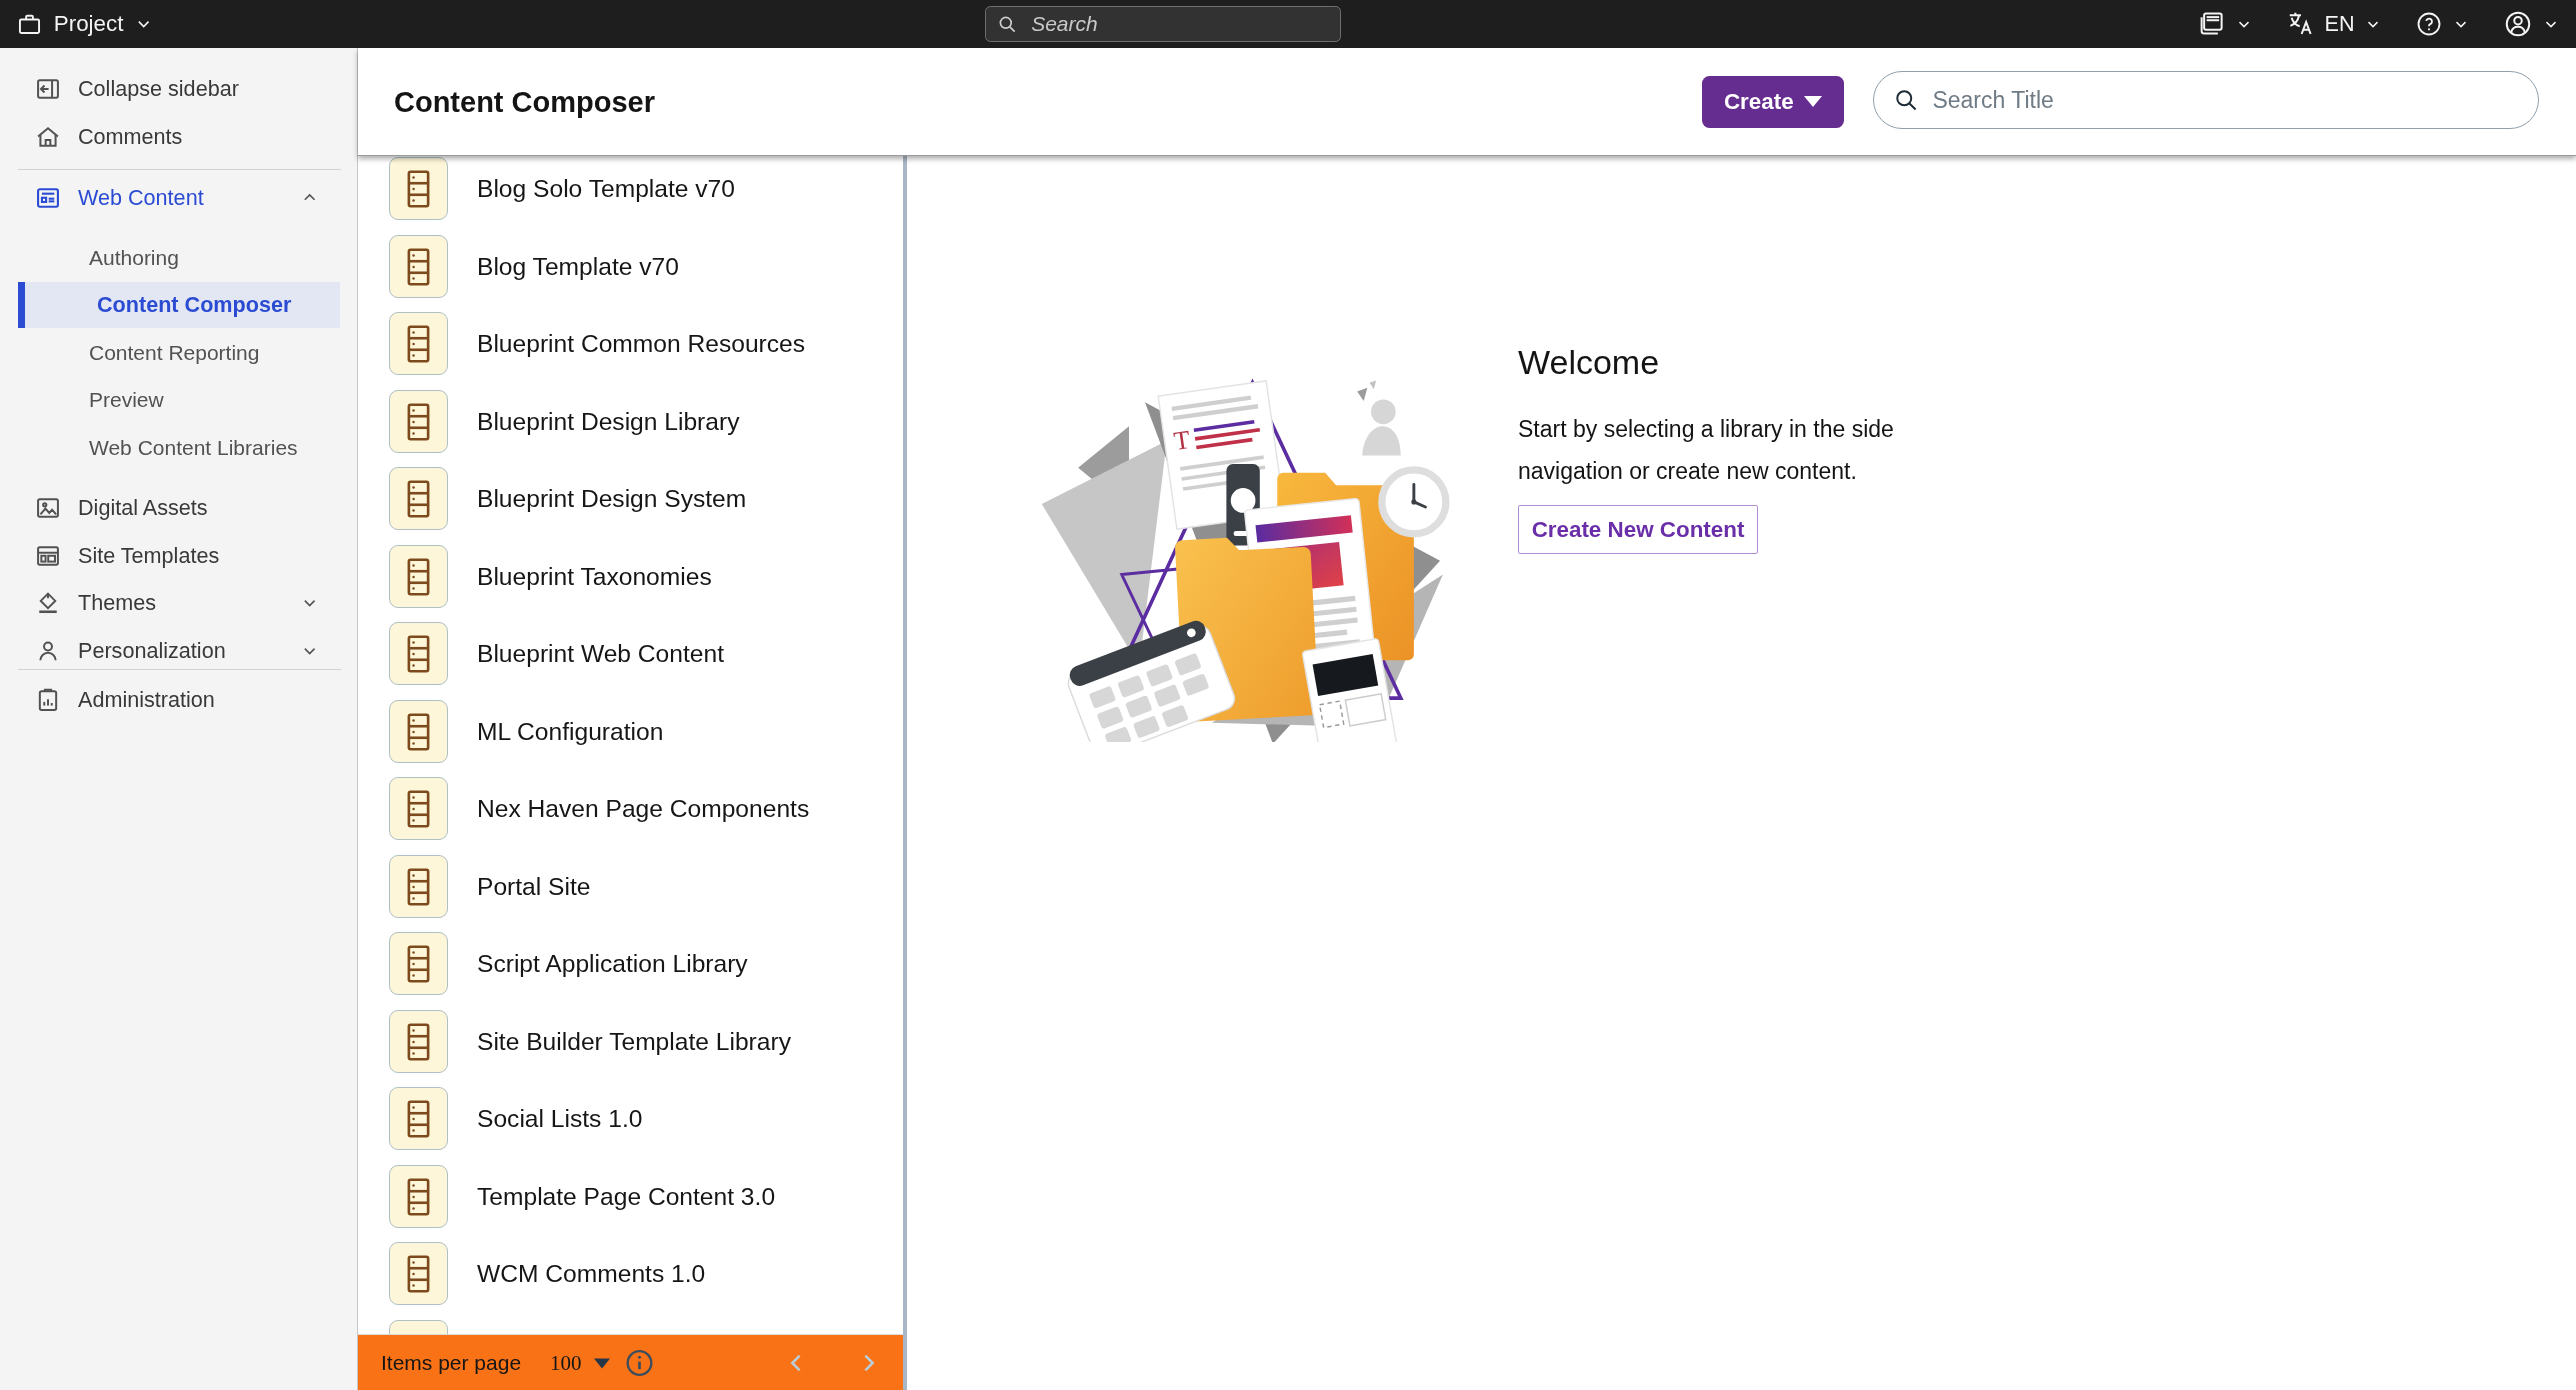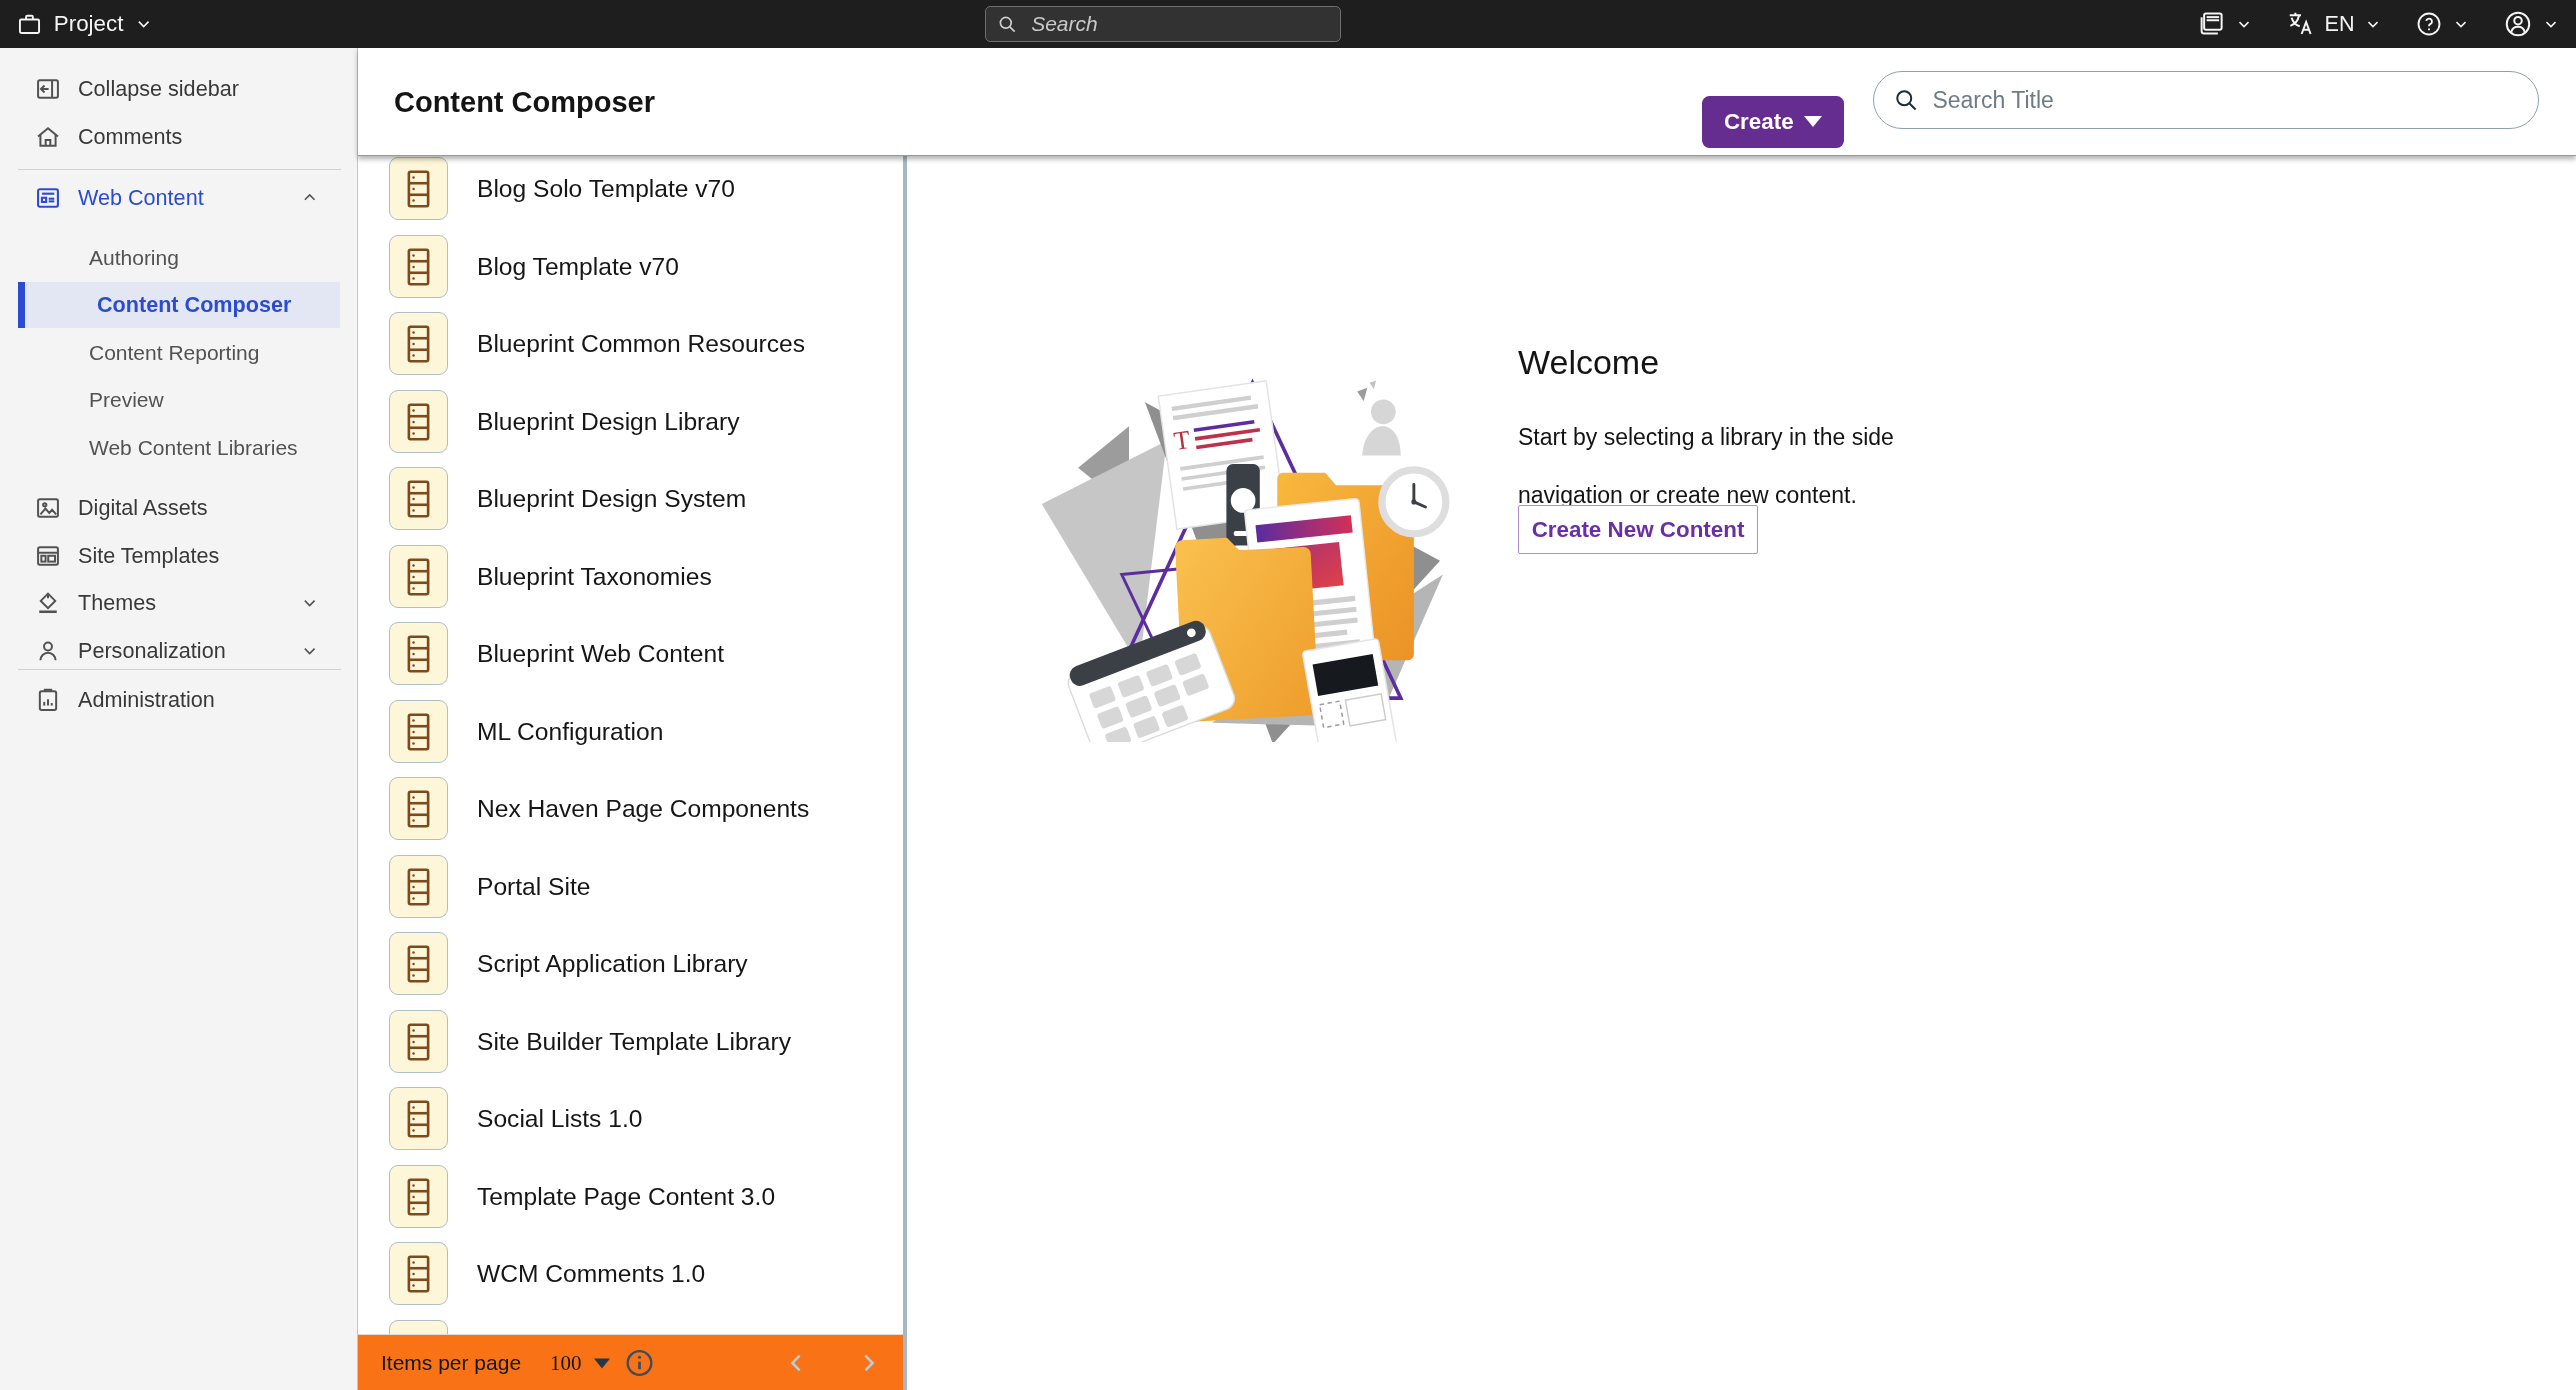--- a/index.html
+++ b/index.html
@@ -24,21 +24,21 @@
   .side-sub{position:absolute;left:0;width:358px;height:36px;display:flex;align-items:center;color:#525252;font-size:21px;cursor:pointer;}
   .side-sub .s-label{position:absolute;left:89px;white-space:nowrap;}
   .side-divider{position:absolute;left:18px;right:16.4px;height:0;border-top:1.5px solid #d2d2d2;}
   .side-accent{color:#2b4bd3;}
   .side-selected{position:absolute;left:18px;width:322px;height:46px;background:#e3e7f3;border-left:7.5px solid #2b4bd3;box-sizing:border-box;display:flex;align-items:center;cursor:pointer;}
   .side-selected .s-label{position:absolute;left:72px;color:#2b4bd3;font-weight:bold;font-size:21.6px;white-space:nowrap;}
 
   
   .page-header{position:absolute;left:358px;top:48px;width:2218px;height:107px;background:#fff;border-bottom:0.7px solid #9a9a9a;box-shadow:0 3px 5.2px rgba(0,0,0,.32);z-index:40;}
   .page-title{position:absolute;left:36px;top:50%;transform:translateY(-50%);font-size:29px;font-weight:bold;color:#141414;}
-  .create-btn{position:absolute;left:1344px;top:27.6px;width:142px;height:52px;background:#662d91;border:none;border-radius:7.5px;color:#fff;font-size:22.4px;font-weight:bold;font-family:"Liberation Sans",sans-serif;display:flex;align-items:center;justify-content:center;gap:10.4px;cursor:pointer;margin-top:20px;}
+  .create-btn{position:absolute;left:1344px;top:27.6px;width:142px;height:52px;background:#662d91;border:none;border-radius:7.5px;color:#fff;font-size:22.4px;font-weight:bold;font-family:"Liberation Sans",sans-serif;display:flex;align-items:center;justify-content:center;gap:10.4px;cursor:pointer;}
   .title-search{position:absolute;left:1515px;top:23px;width:666px;height:58px;border:1.5px solid #8fa0ac;border-radius:30px;box-sizing:border-box;display:flex;align-items:center;padding:0 18px;background:#fff;}
   .title-search input{flex:1;border:none;outline:none;font-size:23px;color:#333;font-family:"Liberation Sans",sans-serif;margin-left:10.4px;background:transparent;}
   .title-search input::placeholder{color:#6f7b85;}
 
   
   .lib-panel{position:absolute;left:358px;top:155px;width:546px;height:1236px;background:#fff;z-index:10;}
   .lib-items{position:absolute;left:0;top:0;width:546px;height:1179px;overflow:hidden;}
   .lib-row{position:absolute;left:0;width:546px;height:63px;cursor:pointer;}
   .lib-icon{position:absolute;left:31px;top:0;width:59px;height:63px;background:#fdf6d8;border:1.5px solid #aebfc6;border-radius:9px;box-sizing:border-box;display:flex;align-items:center;justify-content:center;}
   .lib-label{position:absolute;left:119px;top:50%;transform:translateY(-50%);font-size:24.6px;color:#161616;white-space:nowrap;}
@@ -48,21 +48,21 @@
   .lf-caret{width:0;height:0;border-left:8.2px solid transparent;border-right:8.2px solid transparent;border-top:10.4px solid #273747;}
   .lf-info{position:absolute;left:265px;top:50%;transform:translateY(-50%);width:33px;height:33px;cursor:pointer;}
   .lf-prev{position:absolute;left:426px;top:50%;transform:translateY(-50%);width:25px;height:25px;cursor:pointer;}
   .lf-next{position:absolute;left:498px;top:50%;transform:translateY(-50%);width:25px;height:25px;cursor:pointer;}
   .lib-scrollbar{position:absolute;left:903px;top:155px;width:3.7px;height:1236px;background:#a7b7c5;z-index:20;}
 
   
   .main{position:absolute;left:907px;top:155px;width:1669px;height:1236px;background:#fff;}
   .illustration{position:absolute;left:129px;top:162px;width:436px;height:425px;}
   .welcome-title{position:absolute;left:611px;top:188px;font-size:34px;color:#141414;}
-  .welcome-msg{position:absolute;left:611px;top:253px;width:406px;font-size:23px;line-height:58px;color:#141414;}
+  .welcome-msg{position:absolute;left:611px;top:253px;width:406px;font-size:23px;line-height:42px;color:#141414;}
   .welcome-btn{position:absolute;left:611px;top:350px;width:240px;height:49px;background:#fff;border:1.5px solid #b18ed6;border-radius:2px;color:#6a2fa8;font-size:22.4px;font-weight:bold;font-family:"Liberation Sans",sans-serif;cursor:pointer;}
 
   svg{display:block;}
 </style>
 </head>
 <body>
 
 <div id="app">
 
   <div class="topbar">

